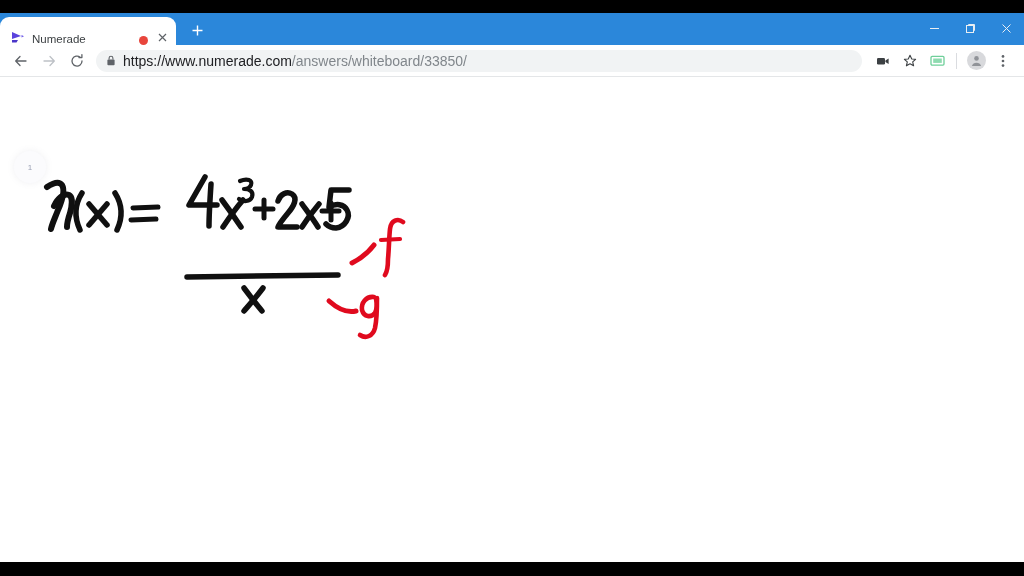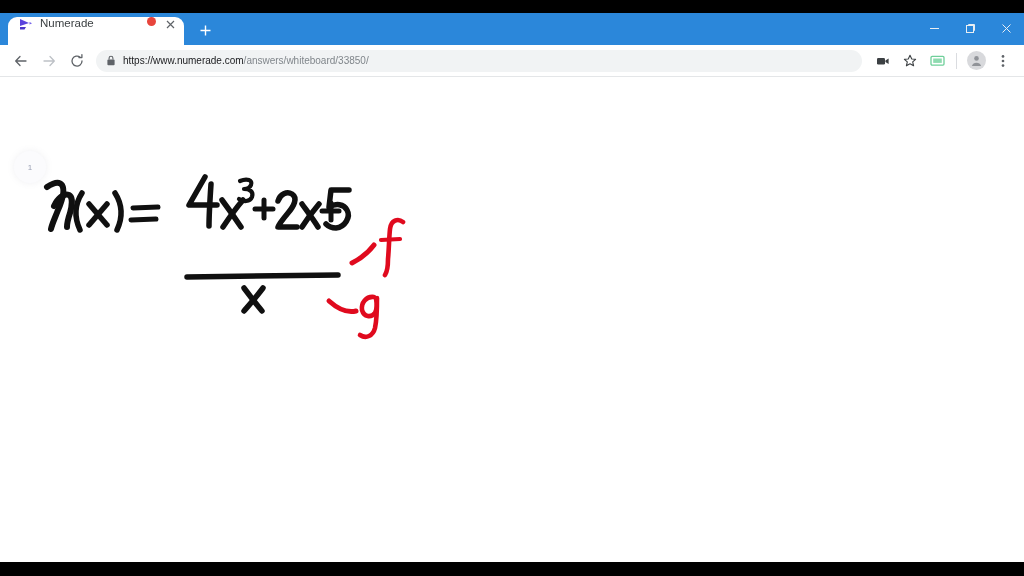--- a/index.html
+++ b/index.html
@@ -47,27 +47,26 @@
   
   .tabstrip {
     position: relative;
     height: 32px;
     background: #2b87da;
     display: flex;
     align-items: flex-end;
   }
   .tab {
     position: relative;
-    margin-left: 8px;
     height: 28px;
     min-width: 176px;
     background: #ffffff;
     border-radius: 9px 9px 0 0;
     display: flex;
-    align-items: flex-start;
+    align-items: flex-end;
     padding: 0 6px 0 10px;
     box-sizing: border-box;
     gap: 7px;
   }
   .tab-favicon {
     width: 15px; height: 15px;
     display: block;
     flex: 0 0 auto;
   }
   .tab-title {
@@ -145,21 +144,21 @@
     gap: 7px;
     margin: 0 6px 0 4px;
     min-width: 0;
   }
   .lock-icon {
     flex: 0 0 auto;
     color: #5f6368;
     display: flex; align-items: center;
   }
   .url {
-    font-size: 10px;
+    font-size: 14px;
     color: #202124;
     white-space: nowrap;
     overflow: hidden;
     text-overflow: ellipsis;
   }
   .url .url-path { color: #80868b; }
   .navbar-right {
     display: flex;
     align-items: center;
     gap: 1px;

